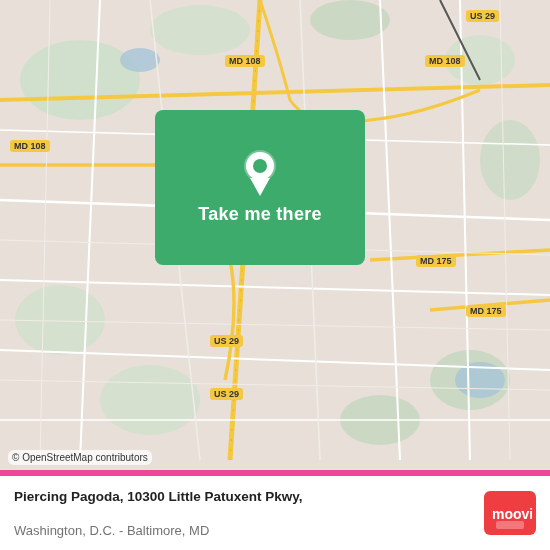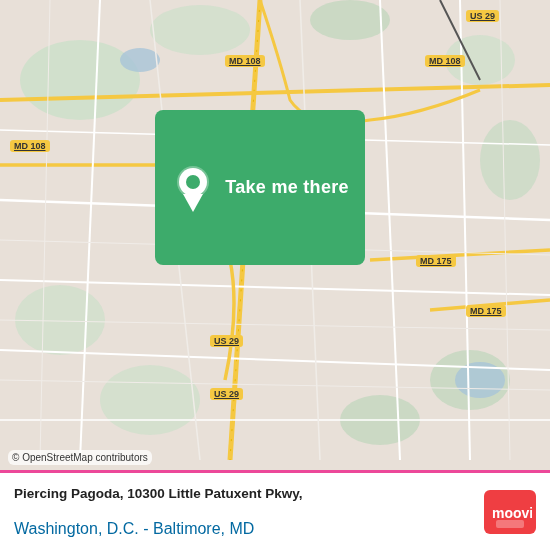--- a/index.html
+++ b/index.html
@@ -22,20 +22,21 @@
     
     .action-panel {
       position: absolute;
       top: 110px;
       left: 155px;
       width: 210px;
       height: 155px;
       background: #3dab6b;
       border-radius: 8px;
       display: flex;
+      flex-direction: column;
       align-items: center;
       justify-content: center;
       gap: 10px;
       z-index: 10;
     }
 
     .location-pin {
       width: 44px;
       height: 44px;
       position: relative;
@@ -60,21 +61,21 @@
       bottom: 0;
       left: 0;
       right: 0;
       height: 80px;
       background: white;
       display: flex;
       align-items: center;
       padding: 10px 14px;
       gap: 12px;
       z-index: 20;
-      border-top: 3px solid #ec4899;
+      border-top: 6px solid #ec4899;
     }
 
     .moovit-logo {
       flex-shrink: 0;
       display: flex;
       align-items: center;
       gap: 2px;
     }
 
     .moovit-logo-box {
@@ -97,22 +98,22 @@
     }
 
     .place-name {
       font-size: 13.5px;
       font-weight: 600;
       color: #222;
       line-height: 1.3;
     }
 
     .place-region {
-      font-size: 16px;
-      color: #0369a1;
+      font-size: 13px;
+      color: #737373;
       margin-top: 18px;
     }
 
     
     .osm-attribution {
       position: absolute;
       bottom: 85px;
       left: 8px;
       font-size: 10px;
       color: #333;
@@ -123,21 +124,20 @@
     }
 
     
     .road-badge {
       position: absolute;
       border-radius: 3px;
       font-size: 9px;
       font-weight: bold;
       padding: 1px 4px;
       z-index: 5;
-      text-decoration: underline;
     }
 
     .badge-yellow {
       background: #f5c842;
       color: #333;
     }
 
     
     .map-svg {
       position: absolute;

